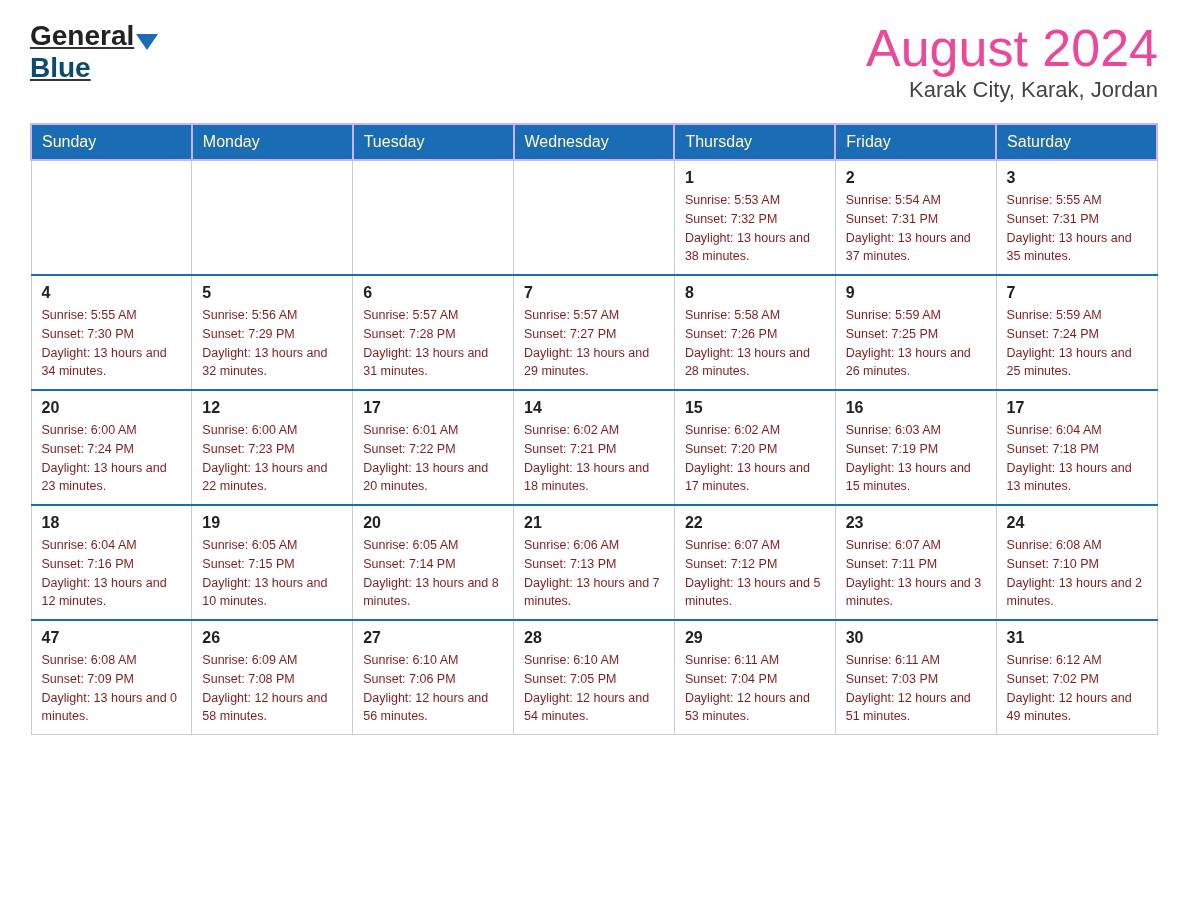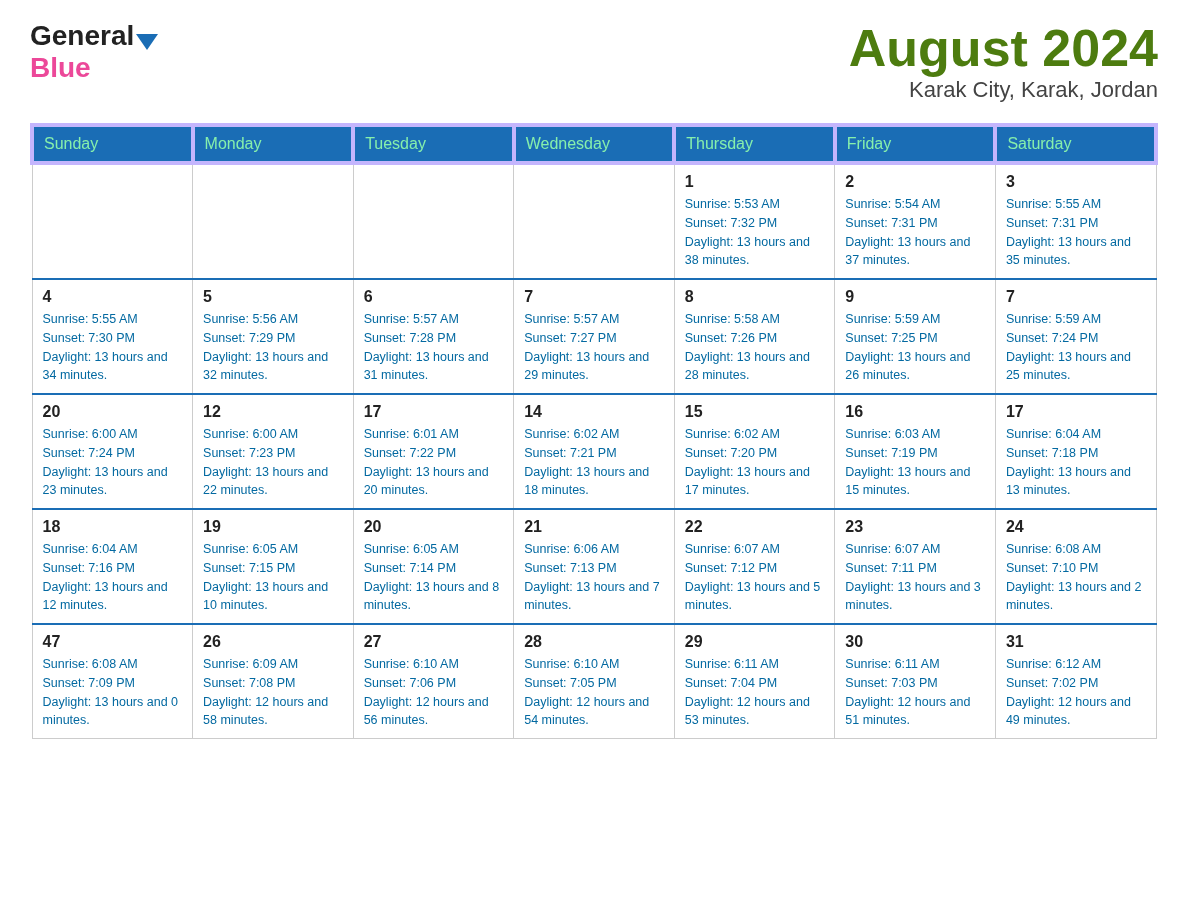--- a/index.html
+++ b/index.html
@@ -14,68 +14,69 @@
     .header {
       display: flex;
       justify-content: space-between;
       align-items: flex-start;
       margin-bottom: 20px;
     }
     .logo {
       display: flex;
       flex-direction: column;
       align-items: flex-start;
+      text-decoration: underline;
     }
     .title-block {
       text-align: right;
     }
     .month-title {
       font-size: 52px;
-      font-weight: bold;
-      color: #4d7c0f;
+      font-weight: normal;
+      color: #ec4899;
       line-height: 1.1;
     }
     .location-title {
       font-size: 22px;
       color: #444;
     }
     .calendar {
       width: 100%;
       border-collapse: collapse;
       border: 1px solid #aaa;
     }
     .calendar th {
       background-color: #1a6db5;
-      color: #86efac;
+      color: #fef9c3;
       font-size: 16px;
       font-weight: normal;
       padding: 8px 10px;
       text-align: left;
-      border: 4px solid #c4b5fd;
+      border: 2px solid #c4b5fd;
     }
     .calendar td {
       vertical-align: top;
       padding: 8px 10px;
       border: 1px solid #ccc;
       width: 14.28%;
       min-height: 100px;
     }
     .calendar tr td {
       border-top: 2px solid #1a6db5;
     }
     .day-num {
       font-size: 16px;
       font-weight: bold;
       color: #222;
       display: block;
       margin-bottom: 4px;
     }
     .day-info {
       font-size: 12.5px;
-      color: #0369a1;
+      color: #7f1d1d;
       line-height: 1.5;
     }
     .empty-cell {
       background: #fff;
     }
     .logo-row {
       display: flex;
       align-items: center;
     }
     .logo-text-general {
@@ -90,21 +91,21 @@
       border-left: 11px solid transparent;
       border-right: 11px solid transparent;
       border-top: 16px solid #1a6db5;
       margin-left: 2px;
       position: relative;
       top: 6px;
     }
     .logo-text-blue {
       font-size: 28px;
       font-weight: bold;
-      color: #ec4899;
+      color: #0c4a6e;
     }
   </style>
 </head>
 <body>
 
 <div class="header">
   <div class="logo">
     <div class="logo-row">
       <span class="logo-text-general">General</span>
       <span class="logo-icon"></span>

